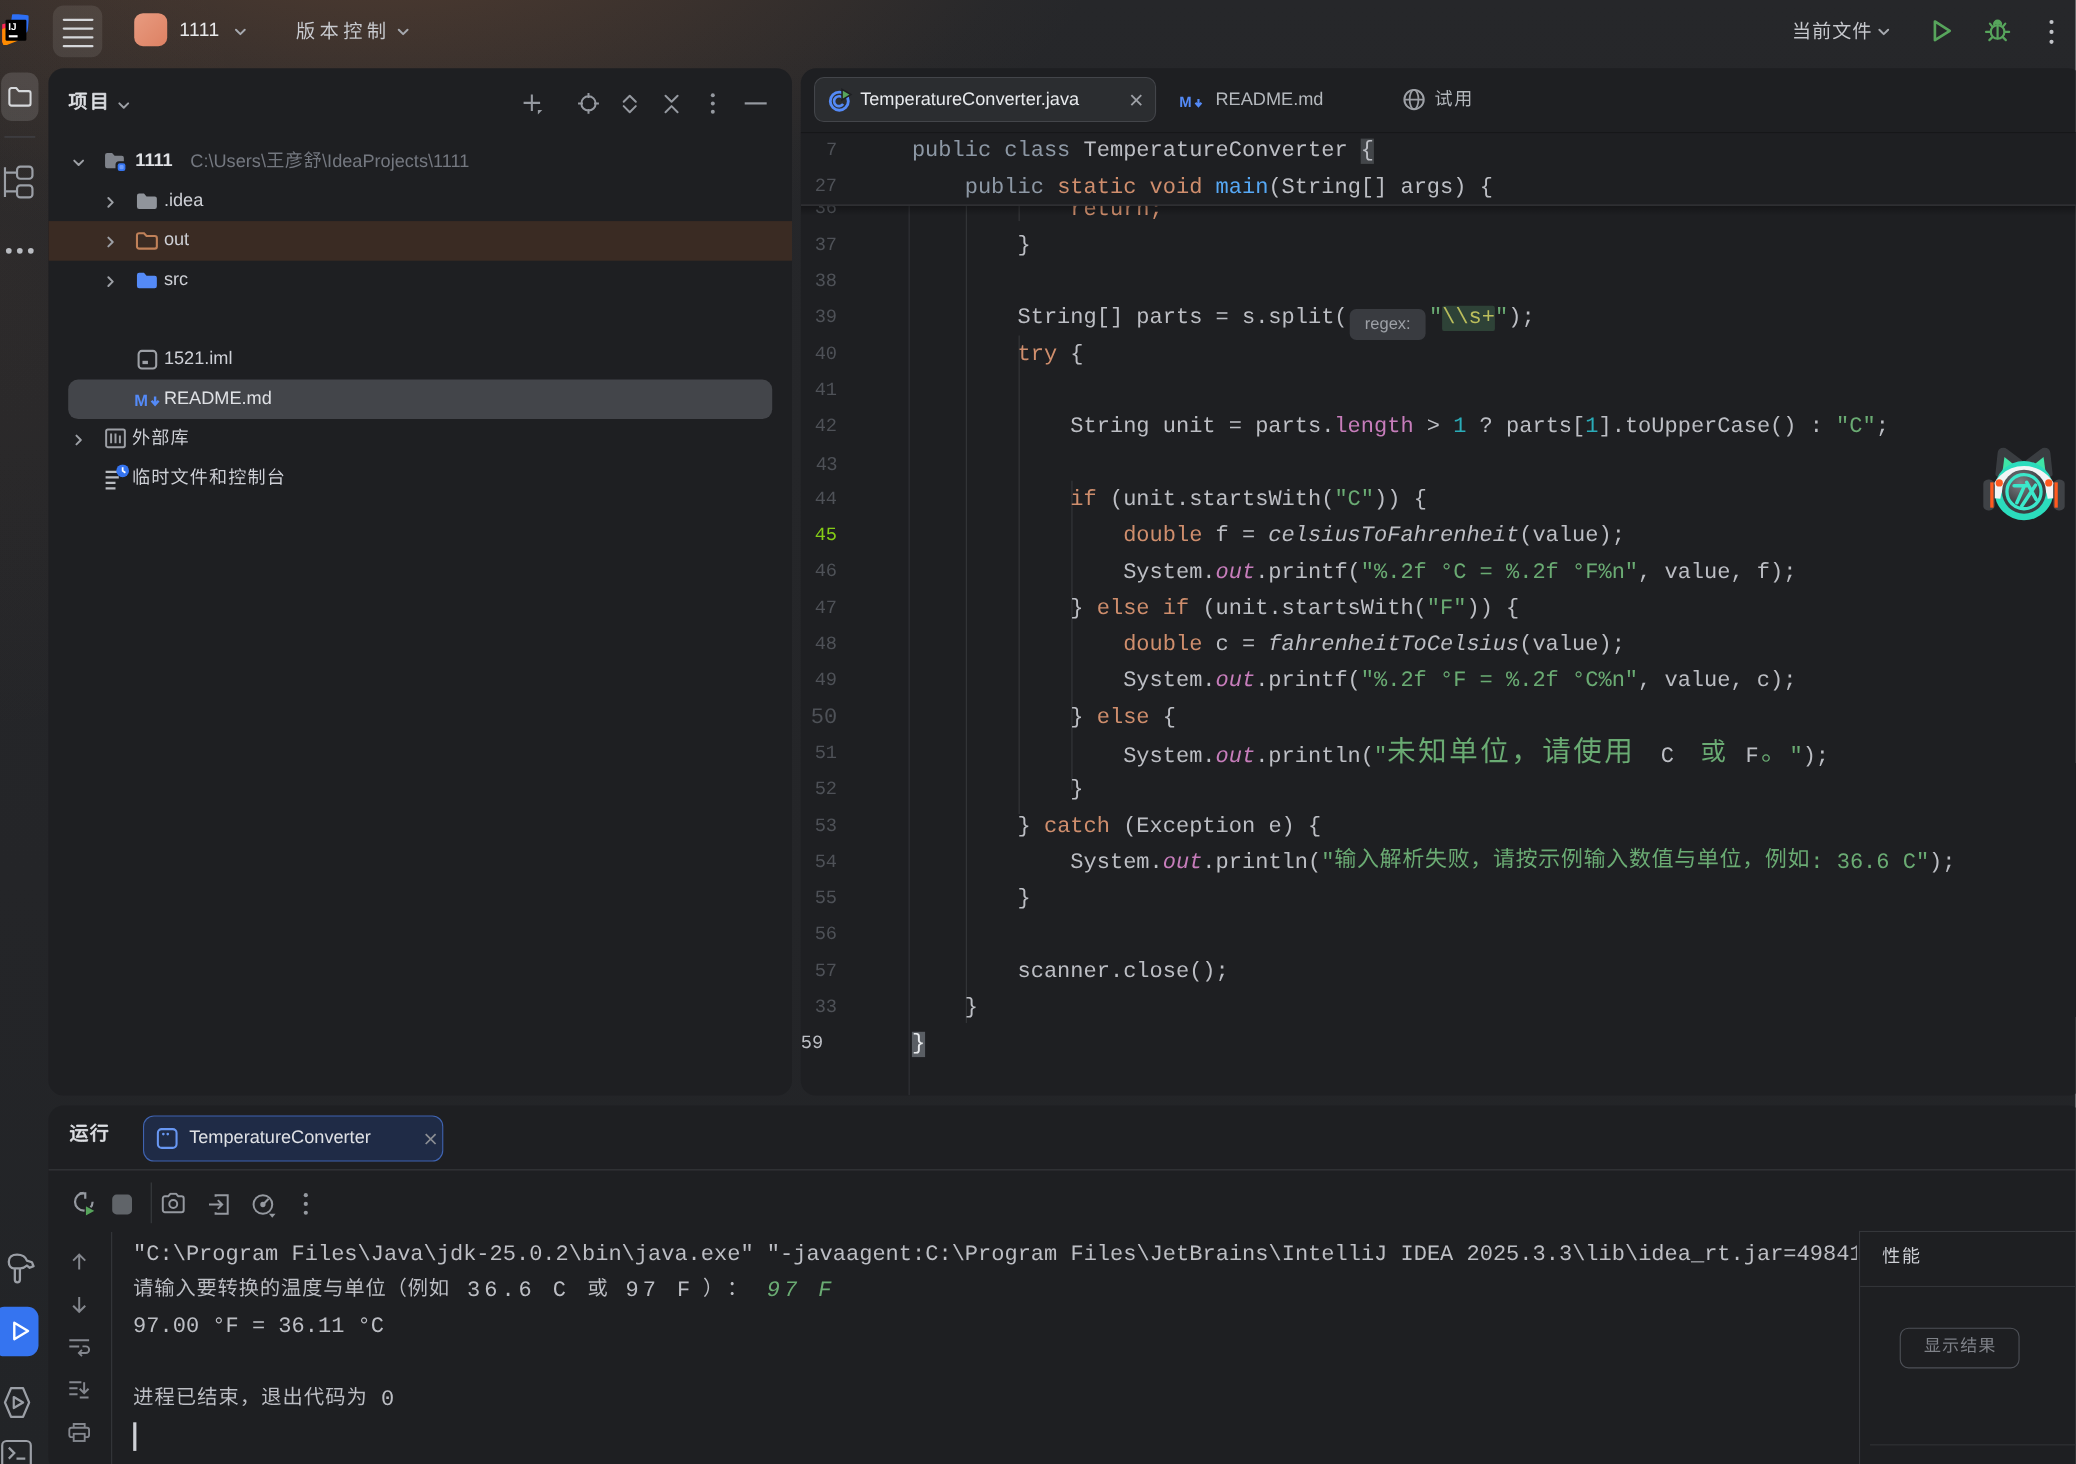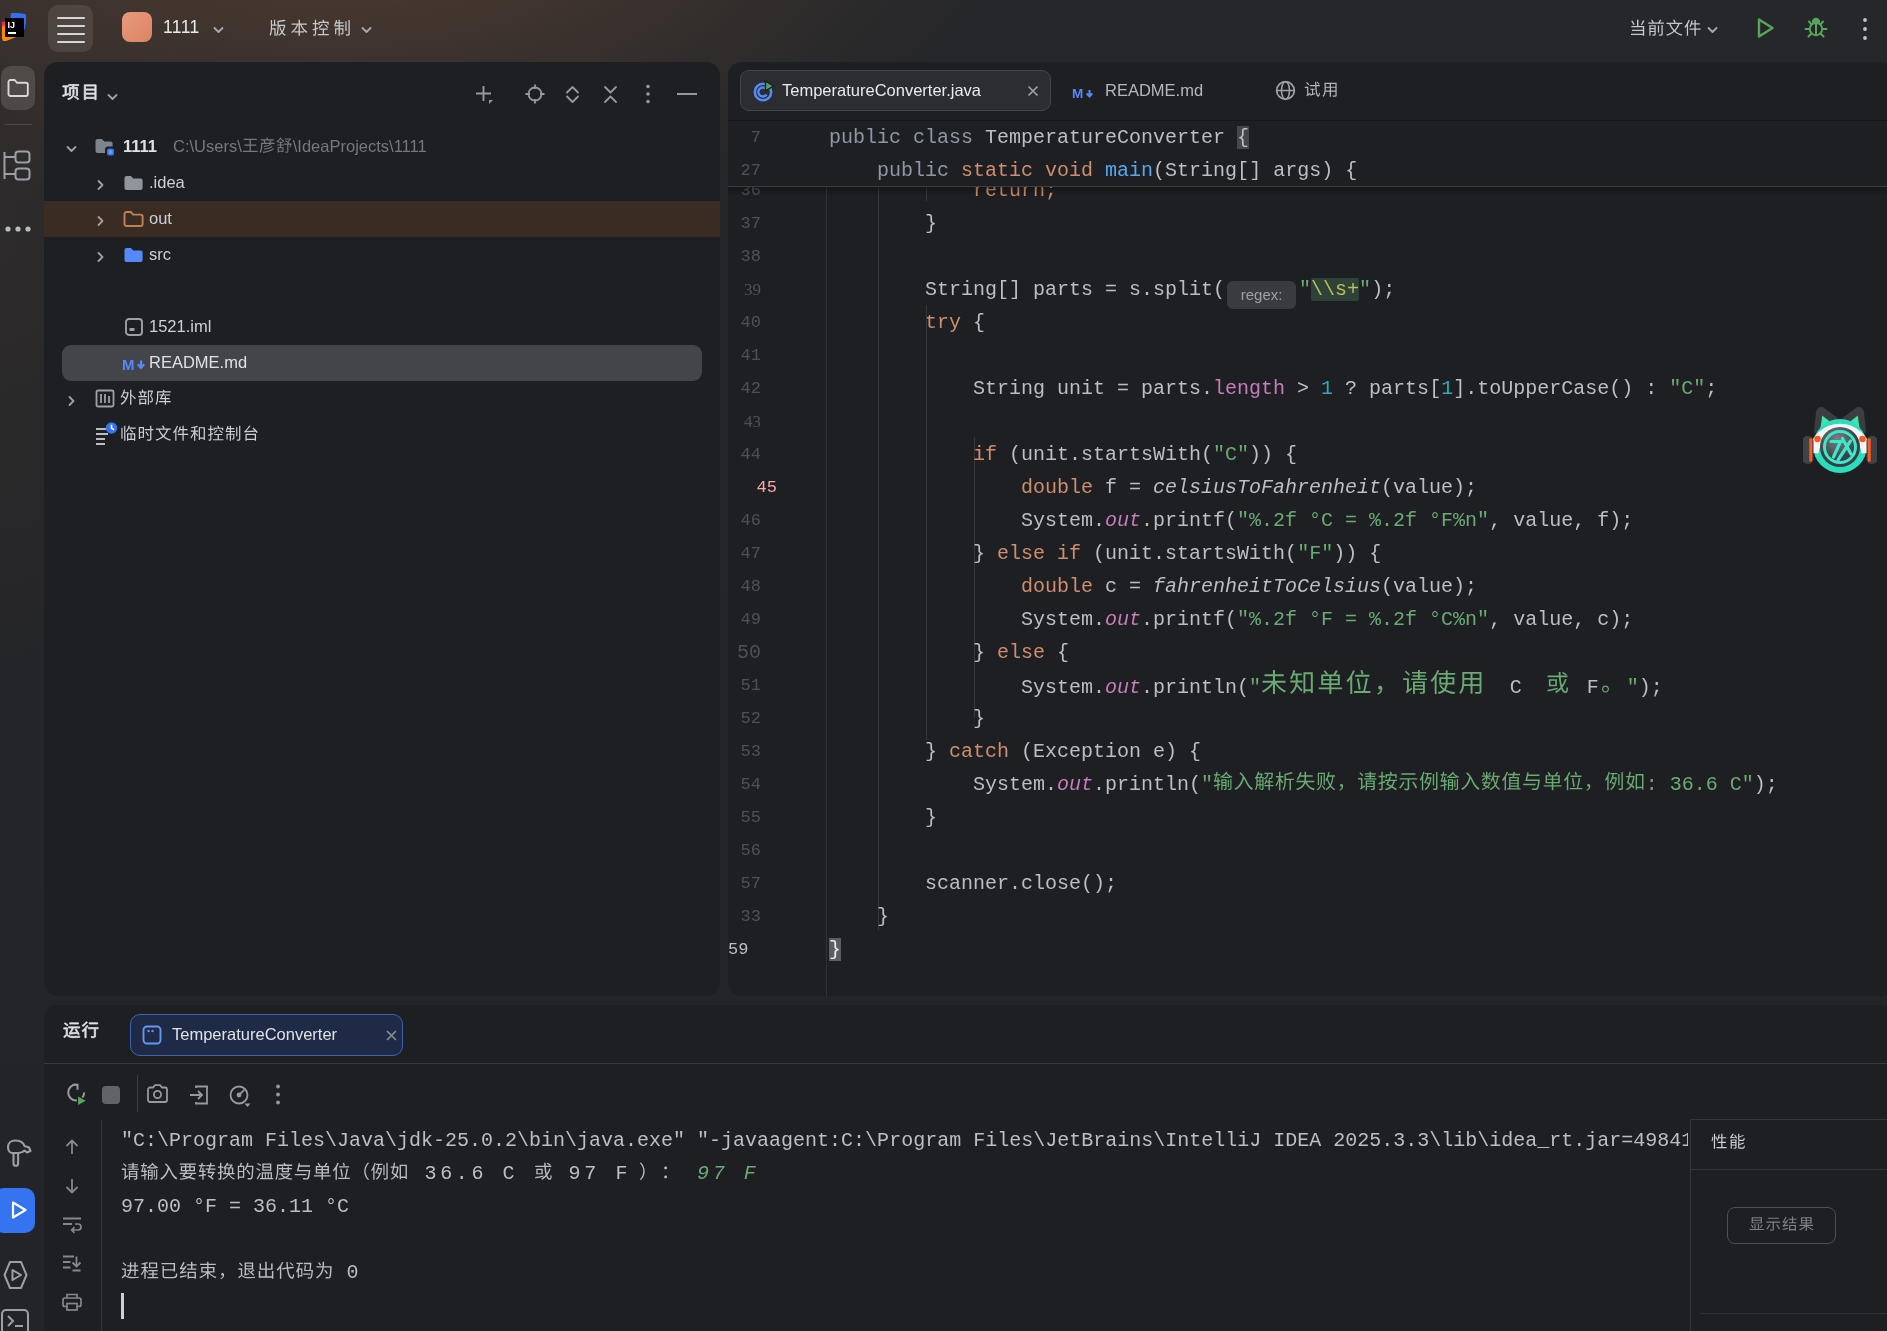--- a/index.html
+++ b/index.html
@@ -245,32 +245,32 @@
       <div class="abs" style="left:149.5px;top:66px;width:1px;height:743px;background:#35373A"></div>
       <div class="abs" style="left:197.5px;top:66px;width:1px;height:14px;background:#35373A"></div>
       <div class="abs" style="left:197.5px;top:184px;width:1px;height:435px;background:#35373A"></div>
       <div class="abs" style="left:245.5px;top:316px;width:1px;height:281px;background:#35373A"></div>
       <div class="abs" style="left:0;top:52.5px;width:33px;text-align:right;font-family:'Liberation Mono',monospace;font-size:17px;line-height:33px;color:#4E5157">36</div>
       <div class="crow" style="left:101px;top:52.5px">            <span class="k">return;</span></div>
       <div class="abs" style="left:0;top:85.5px;width:33px;text-align:right;font-family:'Liberation Mono',monospace;font-size:17px;line-height:33px;color:#4E5157">37</div>
       <div class="crow" style="left:101px;top:85.5px">        }</div>
       <div class="abs" style="left:0;top:118.5px;width:33px;text-align:right;font-family:'Liberation Mono',monospace;font-size:17px;line-height:33px;color:#4E5157">38</div>
       <div class="crow" style="left:101px;top:118.5px"></div>
-      <div class="abs" style="left:0;top:151.5px;width:33px;text-align:right;font-family:Liberation Serif, serif;font-size:17px;line-height:33px;color:#4E5157">39</div>
+      <div class="abs" style="left:0;top:151.5px;width:33px;text-align:right;font-family:Liberation Mono, monospace;font-size:17px;line-height:33px;color:#4E5157">39</div>
       <div class="crow" style="left:101px;top:151.5px">        String[] parts = s.split(<span style="display:inline-block;vertical-align:-5px;margin-left:2px;width:69px;height:28px;border-radius:6px;background:#393B40;font-family:'Liberation Sans',sans-serif;font-size:15px;line-height:28px;color:#9DA0A6;text-align:center;font-style:normal">regex:</span><span style="display:inline-block;width:3px"></span><span class="s">"</span><span style="background:#2E4237;border-radius:2px"><span style="color:#BBBE5C">\\s+</span></span><span class="s">"</span>);</div>
       <div class="abs" style="left:0;top:184.5px;width:33px;text-align:right;font-family:'Liberation Mono',monospace;font-size:17px;line-height:33px;color:#4E5157">40</div>
       <div class="crow" style="left:101px;top:184.5px">        <span class="k">try</span> {</div>
       <div class="abs" style="left:0;top:217.5px;width:33px;text-align:right;font-family:'Liberation Mono',monospace;font-size:17px;line-height:33px;color:#4E5157">41</div>
       <div class="abs" style="left:0;top:250.5px;width:33px;text-align:right;font-family:'Liberation Mono',monospace;font-size:17px;line-height:33px;color:#4E5157">42</div>
       <div class="crow" style="left:101px;top:250.5px">            String unit = parts.<span class="f">length</span> &gt; <span class="n">1</span> ? parts[<span class="n">1</span>].toUpperCase() : <span class="s">"C"</span>;</div>
-      <div class="abs" style="left:0;top:283.5px;width:33px;text-align:right;font-family:Liberation Serif, serif;font-size:17px;line-height:33px;color:#4E5157">43</div>
+      <div class="abs" style="left:0;top:283.5px;width:33px;text-align:right;font-family:Liberation Sans, sans-serif;font-size:17px;line-height:33px;color:#4E5157">43</div>
       <div class="crow" style="left:101px;top:283.5px"></div>
       <div class="abs" style="left:0;top:316.5px;width:33px;text-align:right;font-family:'Liberation Mono',monospace;font-size:17px;line-height:33px;color:#4E5157">44</div>
       <div class="crow" style="left:101px;top:316.5px">            <span class="k">if</span> (unit.startsWith(<span class="s">"C"</span>)) {</div>
-      <div class="abs" style="left:16px;top:349.5px;width:33px;text-align:right;font-family:'Liberation Mono',monospace;font-size:17px;line-height:33px;color:#fca5a5">45</div>
+      <div class="abs" style="left:0;top:349.5px;width:33px;text-align:right;font-family:'Liberation Mono',monospace;font-size:17px;line-height:33px;color:#84cc16">45</div>
       <div class="crow" style="left:101px;top:349.5px">                <span class="k">double</span> f = <span class="it">celsiusToFahrenheit</span>(value);</div>
       <div class="abs" style="left:0;top:382.5px;width:33px;text-align:right;font-family:'Liberation Mono',monospace;font-size:17px;line-height:33px;color:#4E5157">46</div>
       <div class="crow" style="left:101px;top:382.5px">                System.<span class="f it">out</span>.printf(<span class="s">"%.2f °C = %.2f °F%n"</span>, value, f);</div>
       <div class="abs" style="left:0;top:415.5px;width:33px;text-align:right;font-family:'Liberation Mono',monospace;font-size:17px;line-height:33px;color:#4E5157">47</div>
       <div class="crow" style="left:101px;top:415.5px">            } <span class="k">else</span> <span class="k">if</span> (unit.startsWith(<span class="s">"F"</span>)) {</div>
       <div class="abs" style="left:0;top:448.5px;width:33px;text-align:right;font-family:'Liberation Mono',monospace;font-size:17px;line-height:33px;color:#4E5157">48</div>
       <div class="crow" style="left:101px;top:448.5px">                <span class="k">double</span> c = <span class="it">fahrenheitToCelsius</span>(value);</div>
       <div class="abs" style="left:0;top:481.5px;width:33px;text-align:right;font-family:'Liberation Mono',monospace;font-size:17px;line-height:33px;color:#4E5157">49</div>
       <div class="crow" style="left:101px;top:481.5px">                System.<span class="f it">out</span>.printf(<span class="s">"%.2f °F = %.2f °C%n"</span>, value, c);</div>
       <div class="abs" style="left:0;top:514.5px;width:33px;text-align:right;font-family:'Liberation Mono',monospace;font-size:20px;line-height:33px;color:#4E5157">50</div>

